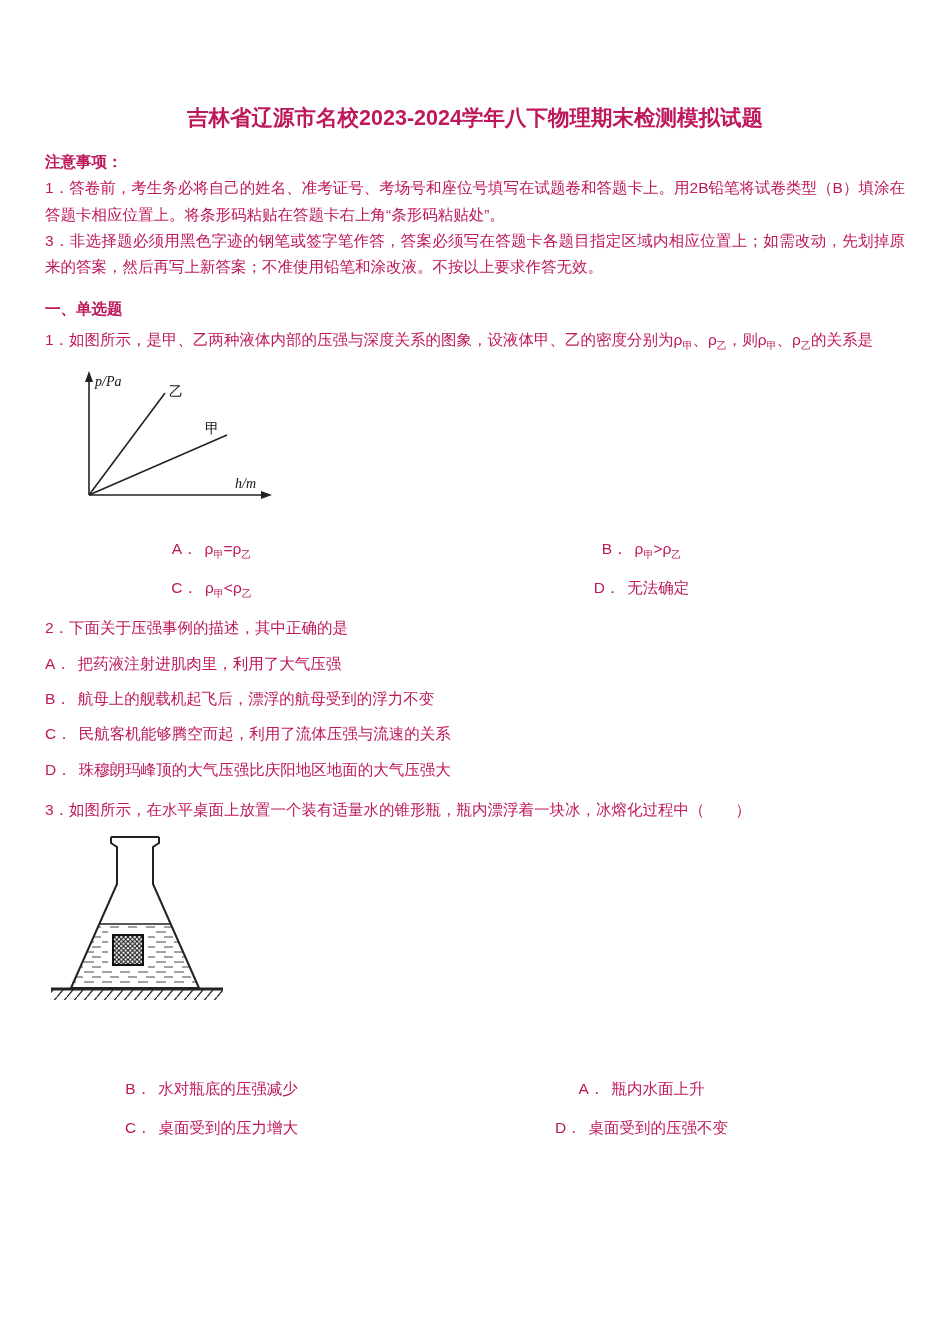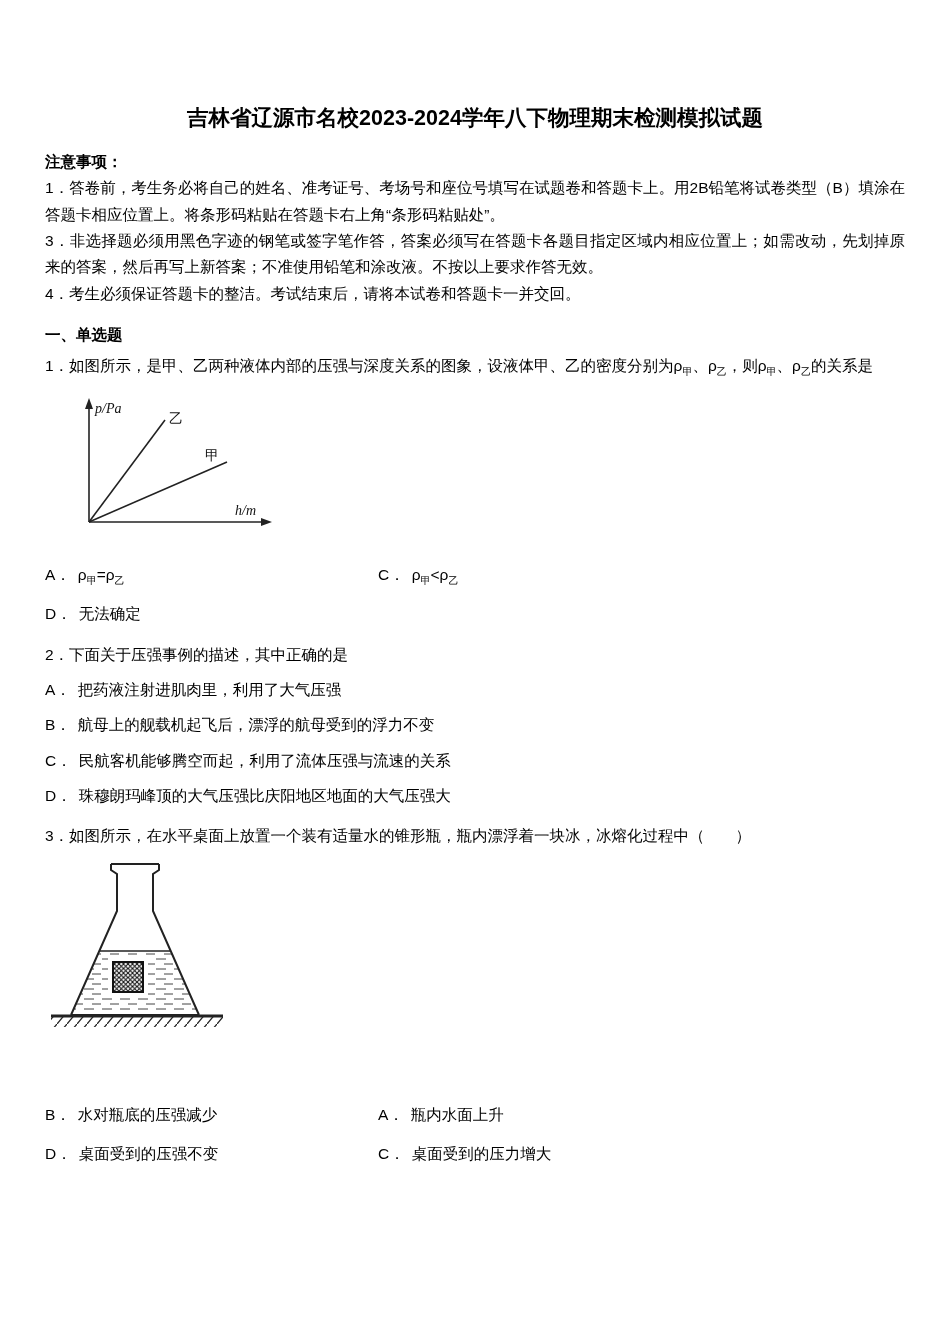--- a/index.html
+++ b/index.html
@@ -1,50 +1,49 @@
 <!DOCTYPE html>
 <html><head>
 <meta charset="utf-8">
 <style>
   html,body{margin:0;padding:0;background:#ffffff;}
   .page{
     width:950px;height:1344px;margin:0 auto;box-sizing:border-box;
     padding:105px 45px 0 45px;
     font-family:"Liberation Sans","DejaVu Sans",sans-serif;
-    font-size:15.5px;line-height:1.7;color:#000000;
+    font-size:15.5px;line-height:1.7;color:#be185d;
     overflow:hidden;background:#fff;
   }
   .title{font-size:21.5px;font-weight:700;text-align:center;margin:0 0 16px 0;line-height:1.3;}
   .notice-heading{font-weight:700;}
   .para{margin:0;text-align:justify;}
   .section{font-weight:700;margin-top:15px;}
   .stem{margin-top:5px;}
   sub.s{font-size:10px;line-height:0;}
   .figure{margin:12px 0 0 14px;}
   .figure-flask{margin:6px 0 66px 2px;}
   .opts-grid{display:grid;grid-template-columns:333px 1fr;row-gap:13px;margin-top:20px;}
-  .opt{white-space:nowrap;}
+  .opt{white-space:nowrap;text-align:center;}
   .opt-label{margin-right:7px;}
   .q2-opt{margin-top:9px;}
   .q2-block{margin-top:14px;}
   svg text{font-family:"Liberation Serif","DejaVu Serif",serif;}
   .axis-label{font-style:italic;font-size:14px;fill:#111;}
   .cjk-label{font-size:14px;fill:#111;font-family:"Liberation Sans","DejaVu Sans",sans-serif;}
 </style>
 </head>
 <body>
 
 <div class="page">
 
   <h1 class="title">吉林省辽源市名校2023-2024学年八下物理期末检测模拟试题</h1>
 
   <div class="notice-heading">注意事项：</div>
   <p class="para">1．答卷前，考生务必将自己的姓名、准考证号、考场号和座位号填写在试题卷和答题卡上。用2B铅笔将试卷类型（B）填涂在答题卡相应位置上。将条形码粘贴在答题卡右上角“条形码粘贴处”。</p>
   <p class="para">3．非选择题必须用黑色字迹的钢笔或签字笔作答，答案必须写在答题卡各题目指定区域内相应位置上；如需改动，先划掉原来的答案，然后再写上新答案；不准使用铅笔和涂改液。不按以上要求作答无效。</p>
-  <p class="para">4．考生必须保证答题卡的整洁。考试结束后，请将本试卷和答题卡一并交回。</p>
 
   <div class="section">一、单选题</div>
 
   <p class="para stem"><span>1．如图所示，是甲、乙两种液体内部的压强与深度关系的图象，设液体甲、乙的密度分别为ρ</span><sub class="s">甲</sub><span>、ρ</span><sub class="s">乙</sub><span>，则ρ</span><sub class="s">甲</sub><span>、ρ</span><sub class="s">乙</sub><span>的关系是</span></p>
 
   <div class="figure">
     <svg width="235" height="142" viewBox="0 0 235 142">
 
       <line x1="30" y1="130" x2="30" y2="14" stroke="#222" stroke-width="1.6"></line>
       <polygon points="30,6 26,17 34,17" fill="#222"></polygon>
@@ -57,20 +56,21 @@
       <line x1="30" y1="130" x2="168" y2="70" stroke="#222" stroke-width="1.6"></line>
       <text x="36" y="21" class="axis-label">p/Pa</text>
       <text x="176" y="123" class="axis-label">h/m</text>
       <text x="110" y="31" class="cjk-label">乙</text>
       <text x="146" y="68" class="cjk-label">甲</text>
     </svg>
   </div>
 
   <div class="opts-grid">
     <div class="opt"><span class="opt-label">A．</span><span>ρ</span><sub class="s">甲</sub><span>=ρ</span><sub class="s">乙</sub></div>
+    <div class="opt"><span class="opt-label">B．</span><span>ρ</span><sub class="s">甲</sub><span>&gt;ρ</span><sub class="s">乙</sub></div>
     <div class="opt"><span class="opt-label">C．</span><span>ρ</span><sub class="s">甲</sub><span>&lt;ρ</span><sub class="s">乙</sub></div>
     <div class="opt"><span class="opt-label">D．</span><span>无法确定</span></div>
   </div>
 
   <div class="q2-block">
     <p class="para">2．下面关于压强事例的描述，其中正确的是</p>
     <div class="q2-opt"><span class="opt-label">A．</span><span>把药液注射进肌肉里，利用了大气压强</span></div>
     <div class="q2-opt"><span class="opt-label">B．</span><span>航母上的舰载机起飞后，漂浮的航母受到的浮力不变</span></div>
     <div class="q2-opt"><span class="opt-label">C．</span><span>民航客机能够腾空而起，利用了流体压强与流速的关系</span></div>
     <div class="q2-opt"><span class="opt-label">D．</span><span>珠穆朗玛峰顶的大气压强比庆阳地区地面的大气压强大</span></div>
@@ -104,18 +104,18 @@
         <path d="M 64 8 L 112 8 M 64 8 L 64 14 L 70 18 L 70 55 L 24 159 M 112 8 L 112 14 L 106 18 L 106 55 L 152 159 M 24 159 L 152 159" stroke="#222" stroke-width="2" fill="none"></path>
 
         <line x1="4" y1="160" x2="176" y2="160" stroke="#222" stroke-width="3"></line>
         <rect x="4" y="161" width="172" height="10" fill="url(#groundPat)"></rect>
       </svg>
     </div>
 
     <div class="opts-grid" style="margin-top:0;">
       <div class="opt"><span class="opt-label">B．</span><span>水对瓶底的压强减少</span></div>
       <div class="opt"><span class="opt-label">A．</span><span>瓶内水面上升</span></div>
+      <div class="opt"><span class="opt-label">C．</span><span>桌面受到的压力增大</span></div>
       <div class="opt"><span class="opt-label">D．</span><span>桌面受到的压强不变</span></div>
-      <div class="opt"><span class="opt-label">C．</span><span>桌面受到的压力增大</span></div>
     </div>
   </div>
 
 </div>
 
 </body></html>

